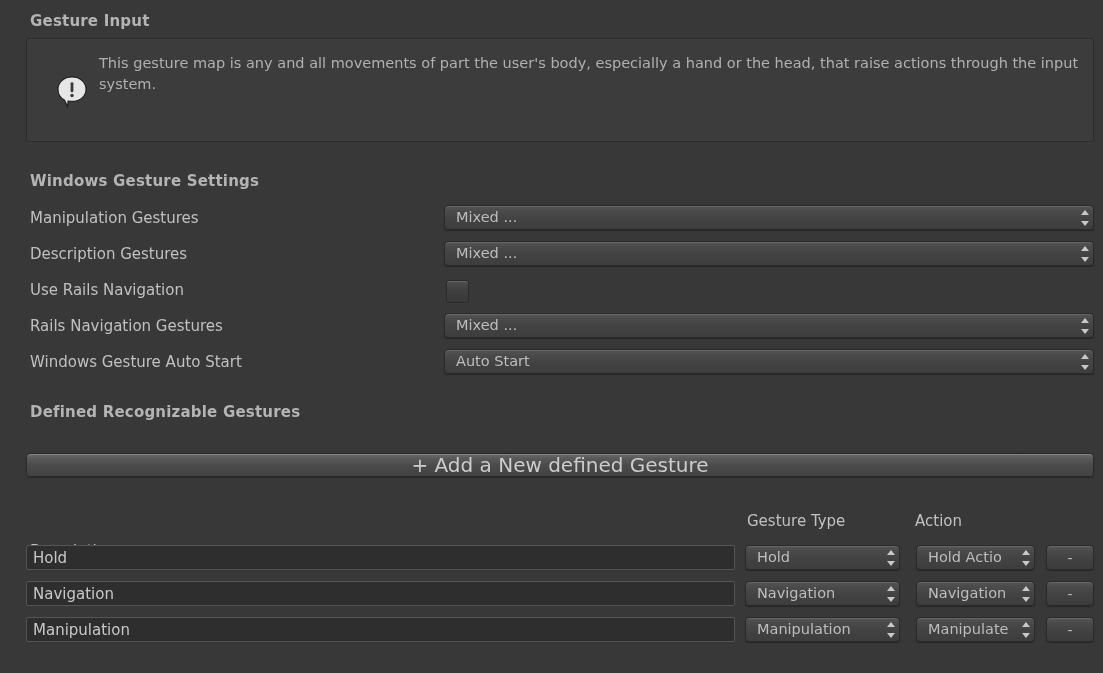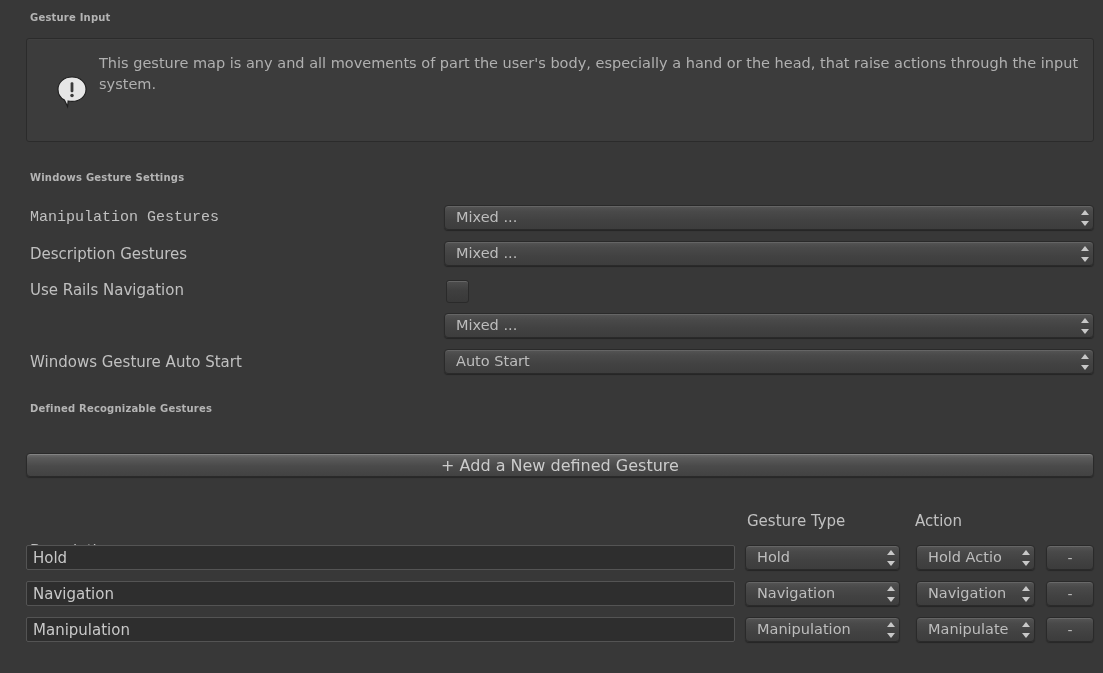--- a/index.html
+++ b/index.html
@@ -7,21 +7,21 @@
     width: 1103px; height: 673px;
     background: #383838;
     font-family: "DejaVu Sans", "Liberation Sans", sans-serif;
     overflow: hidden;
   }
   .root { position: relative; width: 1103px; height: 673px; background: #383838; }
 
   
   .section-title {
     position: absolute;
-    font-size: 10px;
+    font-size: 15px;
     font-weight: bold;
     color: #b4b4b4;
     letter-spacing: 0.2px;
     white-space: nowrap;
   }
 
   
   .helpbox {
     position: absolute;
     left: 26px; top: 38px; width: 1068px; height: 104px;
@@ -111,21 +111,21 @@
   }
 
   
   .btn-wide {
     position: absolute;
     background: linear-gradient(180deg, #6e6e6e 0%, #5a5a5a 18%, #4a4a4a 55%, #424242 100%);
     border: 1px solid #2a2a2a;
     border-radius: 4px;
     box-shadow: inset 0 1px 0 rgba(255,255,255,0.16), 0 1px 1px rgba(0,0,0,0.3);
     color: #cccccc;
-    font-size: 16px;
+    font-size: 20px;
     display: flex;
     align-items: center;
     justify-content: center;
     cursor: default;
     white-space: nowrap;
   }
 
   
   .col-head {
     position: absolute;
@@ -180,35 +180,36 @@
         <circle cx="17" cy="20.6" r="1.75" fill="#3a3a3a"></circle>
       </svg>
     </div>
     <div class="helpbox-text">
       <p>This gesture map is any and all movements of part the user's body, especially a hand or the head, that raise actions through the input system.</p>
     </div>
   </div>
 
   <div class="section-title" style="left:30px; top:172px;">Windows Gesture Settings</div>
 
-  <div class="prop-label" style="top:209px;font-family:Liberation Mono, monospace;">Manipulation Gestures</div>
+  <div class="prop-label" style="top:209px;">Manipulation Gestures</div>
   <div class="popup" style="left:444px; top:205px; width:650px; height:25px;">
     <span class="popup-label">Mixed ...</span>
     <span class="popup-arrow"></span>
   </div>
 
   <div class="prop-label" style="top:245px;">Description Gestures</div>
   <div class="popup" style="left:444px; top:241px; width:650px; height:25px;">
     <span class="popup-label">Mixed ...</span>
     <span class="popup-arrow"></span>
   </div>
 
   <div class="prop-label" style="top:281px;">Use Rails Navigation</div>
   <div class="checkbox" style="left:446px; top:280px;"></div>
 
+  <div class="prop-label" style="top:317px;">Rails Navigation Gestures</div>
   <div class="popup" style="left:444px; top:313px; width:650px; height:25px;">
     <span class="popup-label">Mixed ...</span>
     <span class="popup-arrow"></span>
   </div>
 
   <div class="prop-label" style="top:353px;">Windows Gesture Auto Start</div>
   <div class="popup" style="left:444px; top:349px; width:650px; height:25px;">
     <span class="popup-label">Auto Start</span>
     <span class="popup-arrow"></span>
   </div>

